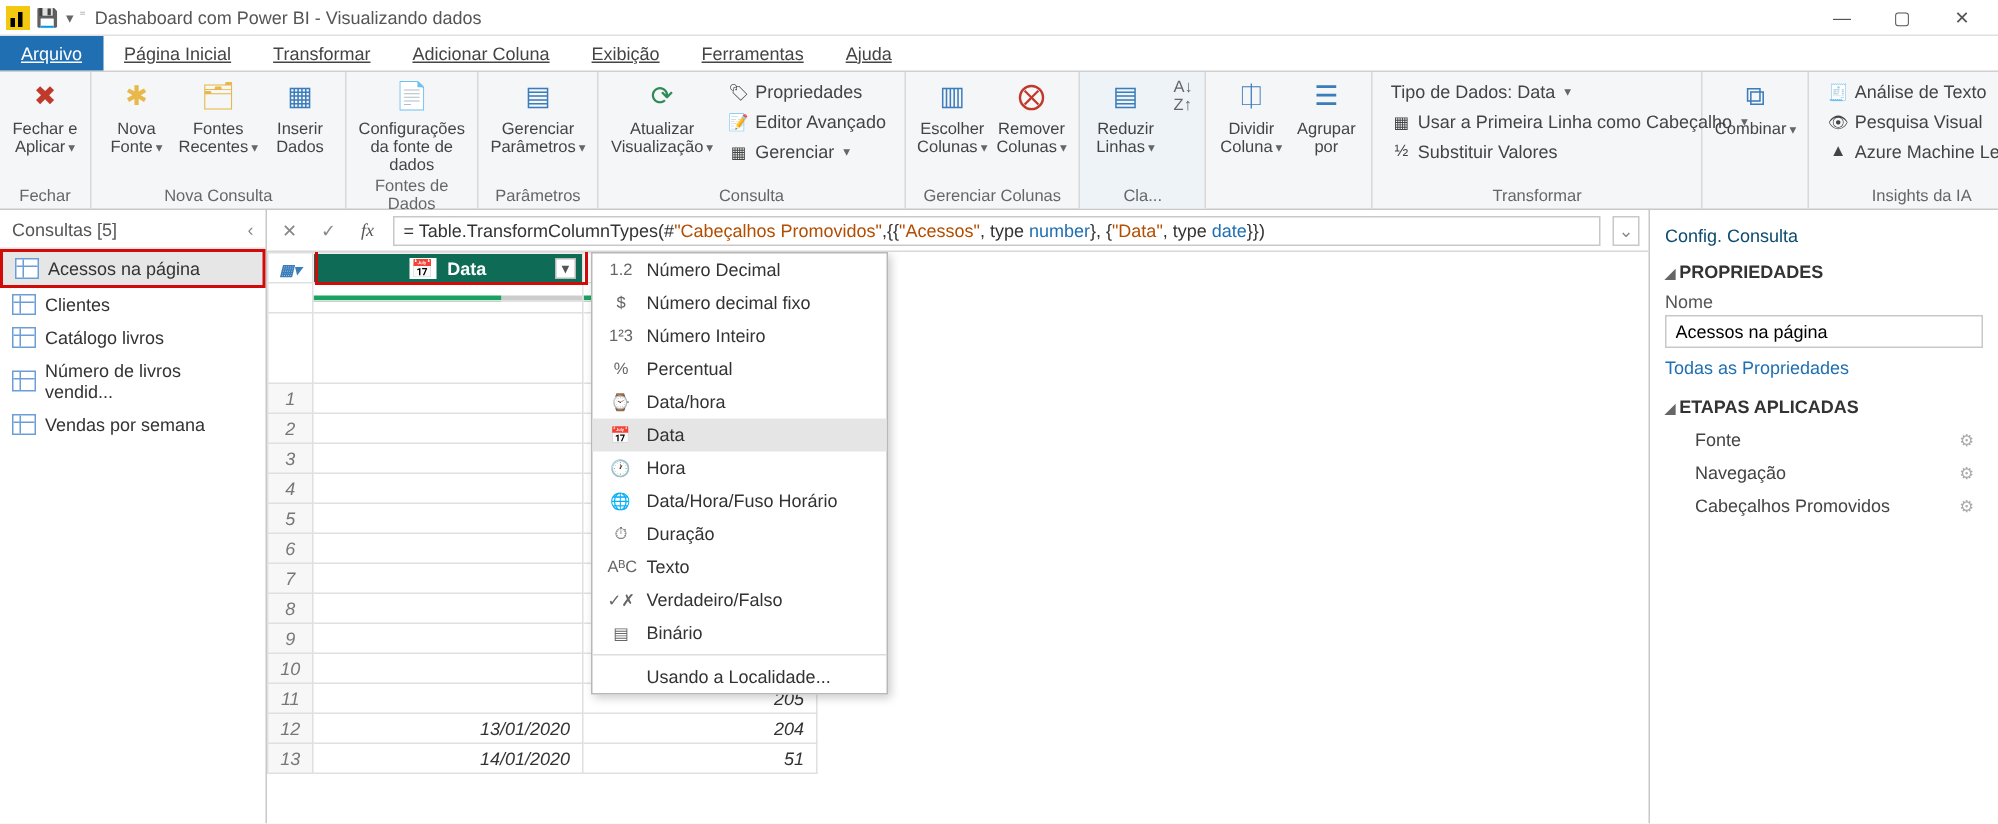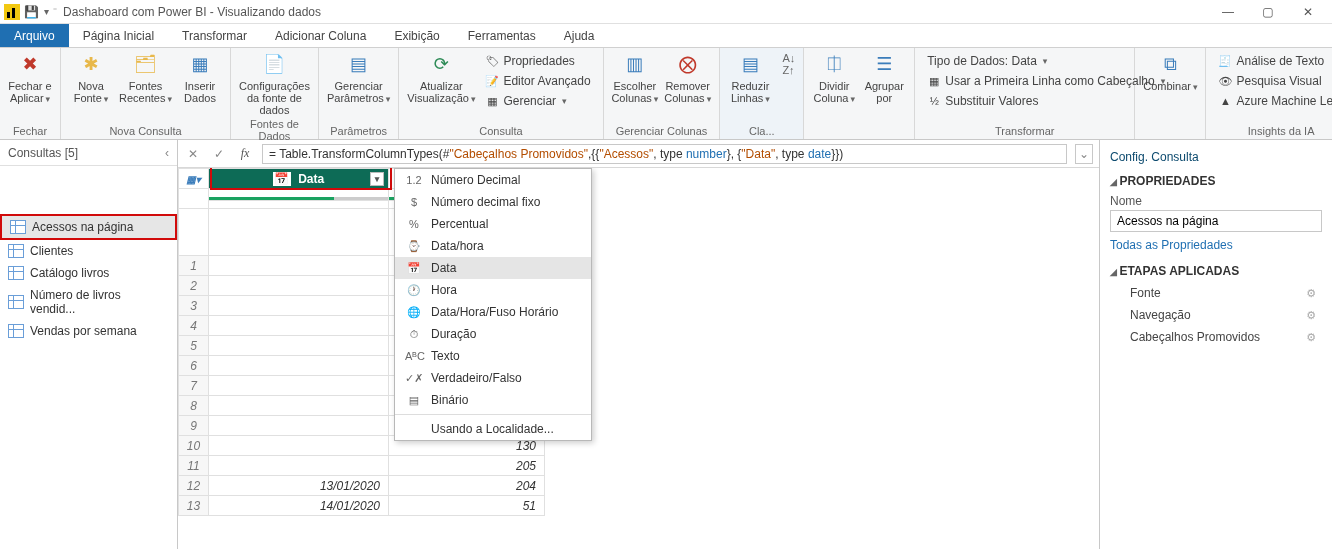--- a/index.html
+++ b/index.html
@@ -12,39 +12,39 @@
 .title-bar .pb-logo::before { content: ""; position: absolute; left: 3px; bottom: 2px; width: 3px; height: 6px; background: #000; }
 .title-bar .pb-logo::after { content: ""; position: absolute; left: 8px; bottom: 2px; width: 3px; height: 10px; background: #000; }
 .title-bar .save { width: 16px; height: 16px; display: flex; align-items: center; justify-content: center; color: #3b5998; }
 .title-bar .drop { font-size: 10px; color: #666; }
 .title-bar .title { margin-left: 6px; color: #555; }
 .win-controls { margin-left: auto; display: flex; gap: 20px; padding-right: 10px; color: #555; }
 .win-controls span { width: 20px; text-align: center; }
 
 
 .ribbon-tabs { height: 24px; background: #fff; display: flex; align-items: stretch; border-bottom: 1px solid #d0d0d0; }
-.ribbon-tabs .tab { padding: 7px 14px; color: #444; display: flex; align-items: center; }
+.ribbon-tabs .tab { padding: 7px 14px; color: #444; display: flex; align-items: center; text-decoration: underline; }
 .ribbon-tabs .tab.active { background: #1f6fb2; color: #fff; }
 
 
 .ribbon { height: 92px; background: #f5f6f7; border-bottom: 1px solid #c8c8c8; display: flex; }
 .ribbon-group { border-right: 1px solid #d8d8d8; padding: 4px 8px 2px 8px; display: flex; flex-direction: column; }
 .ribbon-group .controls { flex: 1; display: flex; align-items: flex-start; gap: 6px; }
 .ribbon-group .group-label { text-align: center; color: #666; font-size: 11px; padding-top: 2px; }
 .rb-btn { display: flex; flex-direction: column; align-items: center; gap: 2px; min-width: 44px; color: #444; text-align: center; line-height: 1.1; }
 .rb-btn .ico { width: 26px; height: 26px; display: flex; align-items: center; justify-content: center; font-size: 18px; }
 .rb-btn .lbl { font-size: 11px; }
 .rb-btn .caret::after { content: "▾"; font-size: 9px; margin-left: 2px; color: #666; }
 .rb-mini { display: flex; align-items: center; gap: 4px; color: #444; font-size: 11px; padding: 2px 4px; white-space: nowrap; }
 .rb-mini .mi { width: 14px; height: 14px; display: inline-flex; align-items: center; justify-content: center; font-size: 11px; }
 .vstack { display: flex; flex-direction: column; gap: 2px; }
 
 
 .body { display: flex; height: calc(549px - 24px - 24px - 92px); }
-.queries-pane { width: 178px; background: #fff; border-right: 1px solid #c8c8c8; display: flex; flex-direction: column; gap: 48px; }
+.queries-pane { width: 178px; background: #fff; border-right: 1px solid #c8c8c8; display: flex; flex-direction: column; }
 .queries-pane .hdr { height: 26px; display: flex; align-items: center; justify-content: space-between; padding: 0 8px; border-bottom: 1px solid #e0e0e0; color: #555; }
 .queries-pane .hdr .chev { color: #888; }
 .queries-pane ul { list-style: none; }
 .queries-pane li { display: flex; align-items: center; gap: 6px; padding: 4px 8px; color: #333; }
 .queries-pane li .ti { width: 16px; height: 14px; border: 1px solid #6a9ed8; background: #fff; position: relative; }
 .queries-pane li .ti::before { content: ""; position: absolute; top: 4px; left: 0; right: 0; height: 1px; background: #6a9ed8; }
 .queries-pane li .ti::after { content: ""; position: absolute; top: 0; bottom: 0; left: 4px; width: 1px; background: #6a9ed8; }
 .queries-pane li.selected { background: #e6e6e6; }
 .red-box { border: 2px solid #d10a0a; }
 
@@ -452,20 +452,24 @@
       <div class="type-menu" id="type-menu">
           <div class="mi">
             <span class="ic">1.2</span>
             <span>Número Decimal</span>
           </div>
           <div class="mi">
             <span class="ic">$</span>
             <span>Número decimal fixo</span>
           </div>
           <div class="mi">
+            <span class="ic">1²3</span>
+            <span>Número Inteiro</span>
+          </div>
+          <div class="mi">
             <span class="ic">%</span>
             <span>Percentual</span>
           </div>
           <div class="mi">
             <span class="ic">⌚</span>
             <span>Data/hora</span>
           </div>
           <div class="mi hover">
             <span class="ic">📅</span>
             <span>Data</span>

